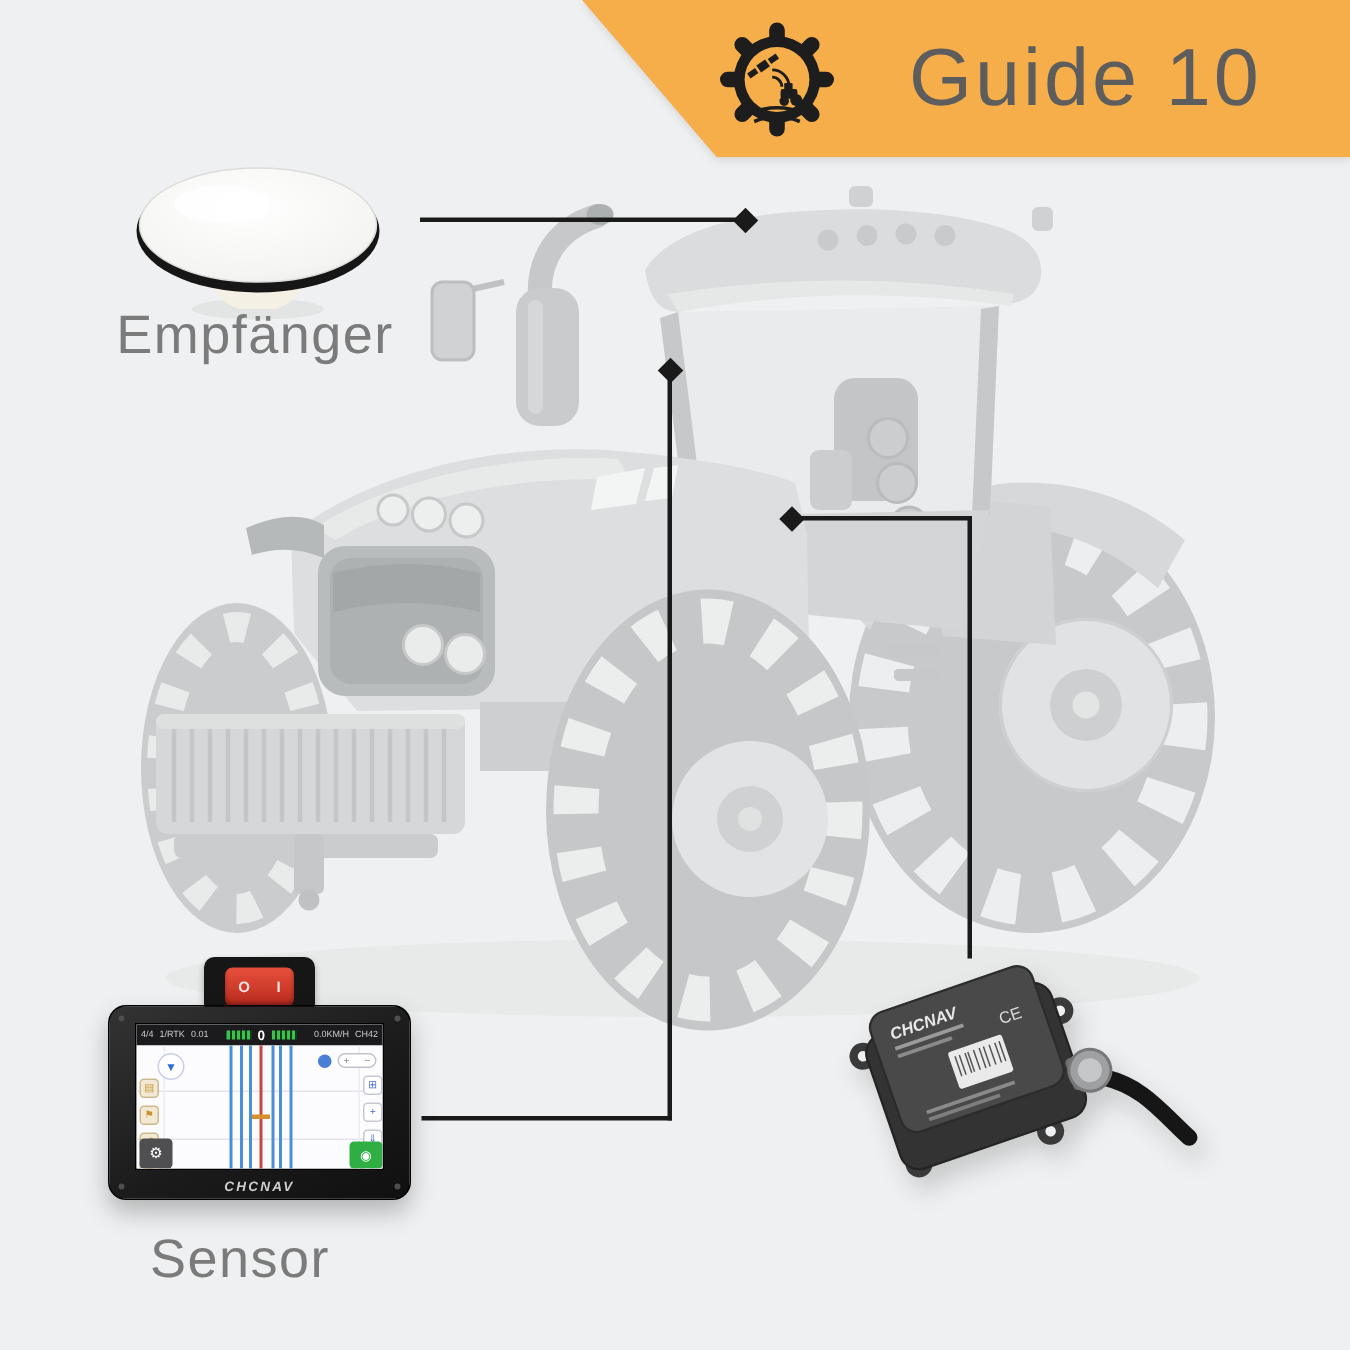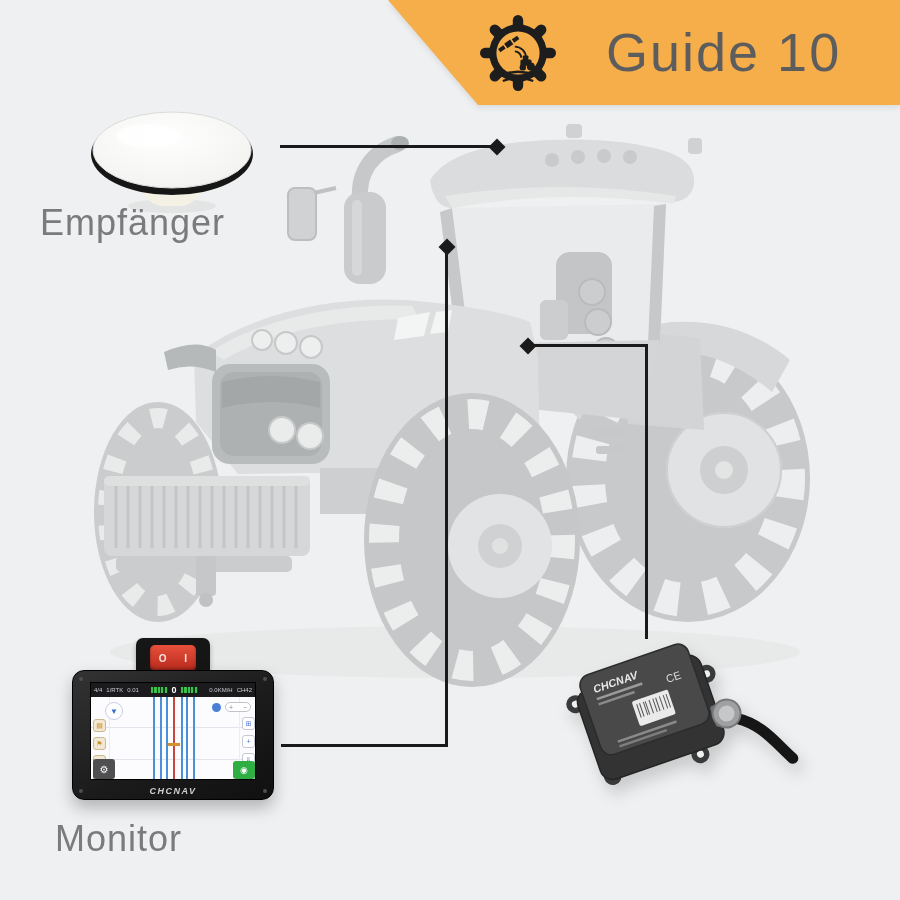--- a/index.html
+++ b/index.html
@@ -11,21 +11,21 @@
   .banner-wrap{position:absolute;left:0;top:0;width:900px;height:106px;
                filter:drop-shadow(0 2px 3px rgba(0,0,0,.10));}
   .banner{position:absolute;left:0;top:0;width:900px;height:105px;
           background:#F6AE4B;
           clip-path:polygon(388px 0,900px 0,900px 105px,478px 105px);}
   .banner-title{position:absolute;left:606px;top:0;height:105px;line-height:105px;
                 font-size:54px;letter-spacing:2px;color:#5D5D5D;text-align:right;}
   .gear-logo{position:absolute;left:478px;top:13px;width:80px;height:80px;}
 
   
-  .comp-label{position:absolute;color:#7B7B7B;font-size:36px;
+  .comp-label{position:absolute;color:#7B7B7B;font-size:36px;text-align:center;
               letter-spacing:1px;}
   .label-receiver{left:40px;top:202px;width:260px;}
   .label-monitor{left:55px;top:818px;width:210px;}
   .label-imu{left:528px;top:818px;width:240px;}
 
   
   .cline{position:absolute;background:#1A1A1A;}
   .diamond{position:absolute;width:12px;height:12px;background:#1A1A1A;
            transform:rotate(45deg);}
 
@@ -279,21 +279,21 @@
             <div class="toolbtn white">⇓</div>
             <div class="toolbtn white">⇑</div>
           </div>
           <div class="settings-btn">⚙</div>
           <div class="go-btn">◉</div>
         </div>
       </div>
       <div class="brand">CHCNAV</div>
     </div>
   </div>
-  <div class="comp-label label-monitor">Monitor</div>
+  <div class="comp-label label-monitor">Sensor</div>
 
   <svg class="imu-svg" viewBox="0 0 215 175">
     <g transform="translate(20,10) rotate(-19 70 70)">
       <path d="M150 98 C 172 112, 178 132, 190 154" stroke="#161616" stroke-width="11" fill="none" stroke-linecap="round"></path>
       <circle cx="2" cy="32" r="9" fill="#3A3A3B"></circle>
         <circle cx="2" cy="32" r="3.5" fill="#EFF0F1"></circle>
       <circle cx="14" cy="112" r="9" fill="#3A3A3B"></circle>
         <circle cx="14" cy="112" r="3.5" fill="#EFF0F1"></circle>
       <circle cx="104" cy="120" r="9" fill="#3A3A3B"></circle>
         <circle cx="104" cy="120" r="3.5" fill="#EFF0F1"></circle>

